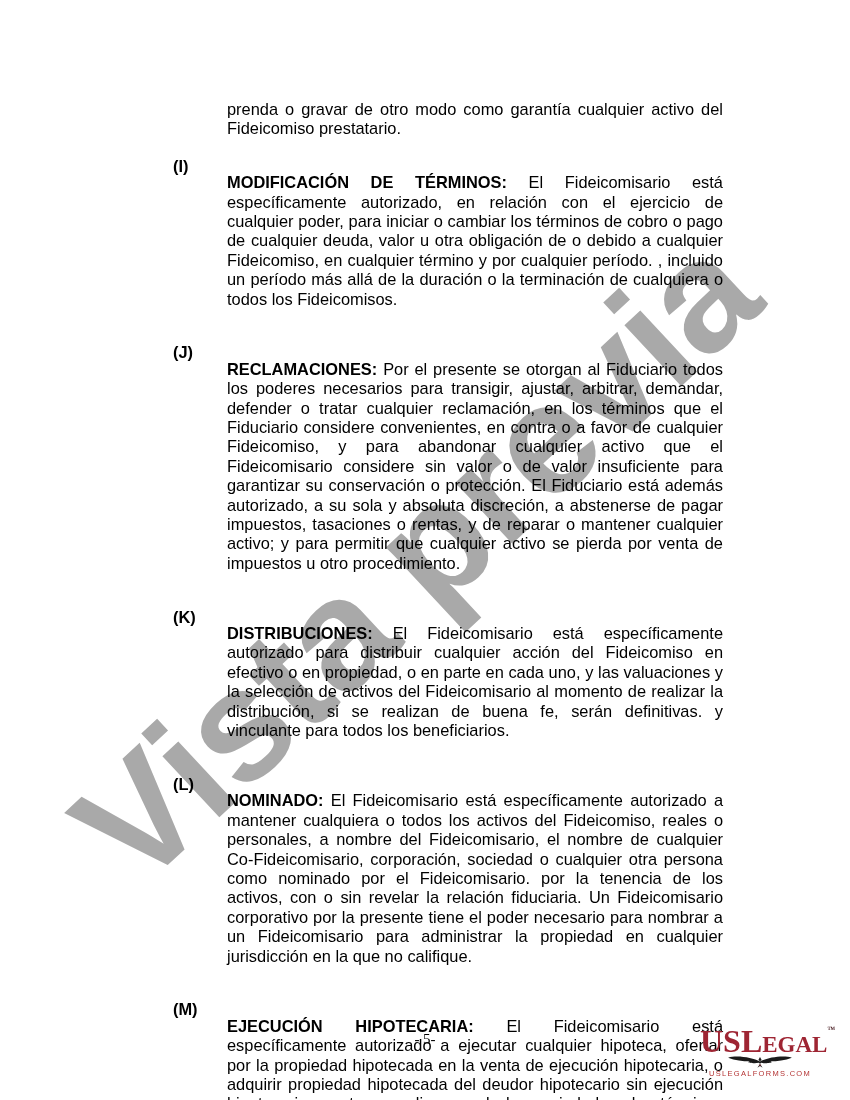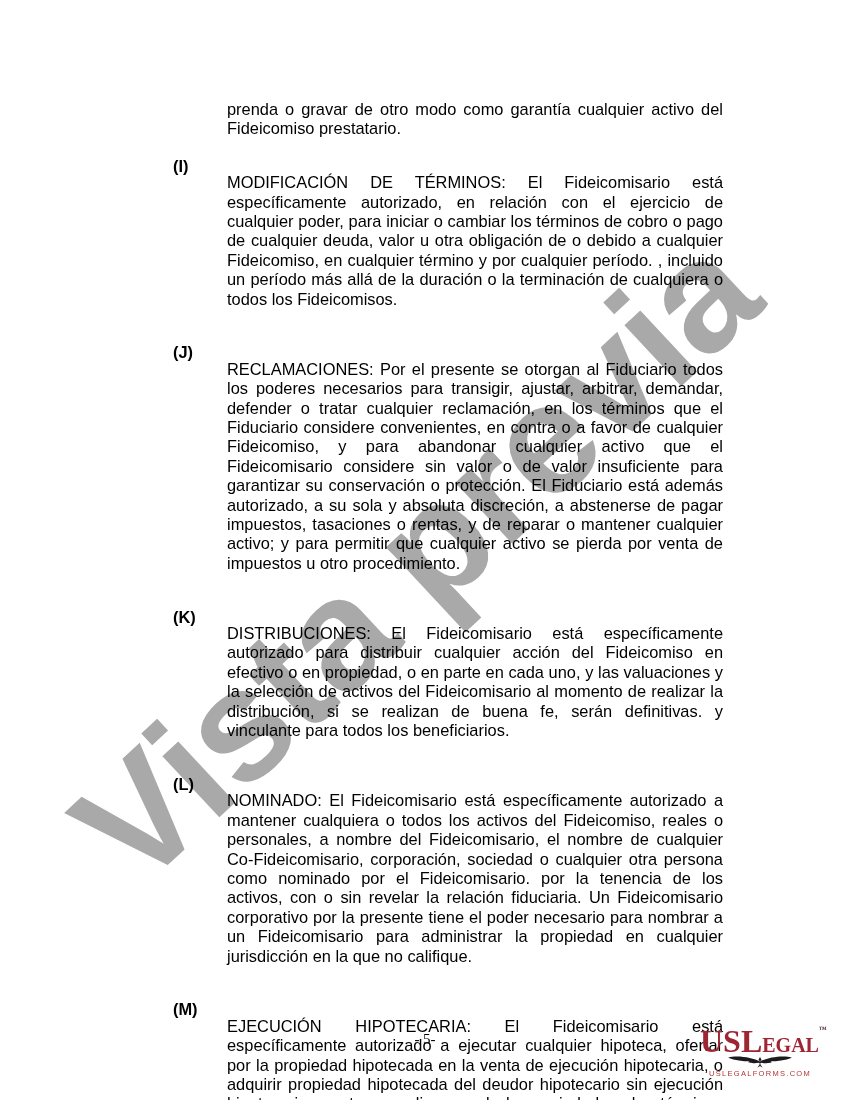--- a/index.html
+++ b/index.html
@@ -42,21 +42,21 @@
   }
   .section-label {
     flex:0 0 54px;
     width:54px;
     font-weight:bold;
   }
   .section-body {
     flex:1;
     text-align:justify;
   }
-  .section-heading { font-weight:normal; }
+  .section-heading { font-weight:bold; }
 
   .page-number {
     position:absolute;
     top:1031px; left:0; right:0;
     text-align:center;
     font-family:"Liberation Serif", serif;
     font-size:15px;
     z-index:2;
   }
   .logo {
@@ -67,21 +67,21 @@
     z-index:2;
     line-height:1;
   }
   .logo-wordmark {
     font-family:"Liberation Serif", serif;
     font-weight:700;
     color:#9e2533;
     white-space:nowrap;
   }
   .logo-wordmark .big   { font-size:32px; }
-  .logo-wordmark .small { font-size:20px; }
+  .logo-wordmark .small { font-size:23px; }
   .logo-wordmark .tm {
     font-size:8px;
     color:#50262b;
     vertical-align:top;
     position:relative; top:1px;
   }
   .eagle { width:104px; height:13px; display:block; margin:-1px auto 0 auto; }
   .logo-tagline {
     font-size:7.5px;
     font-weight:normal;

